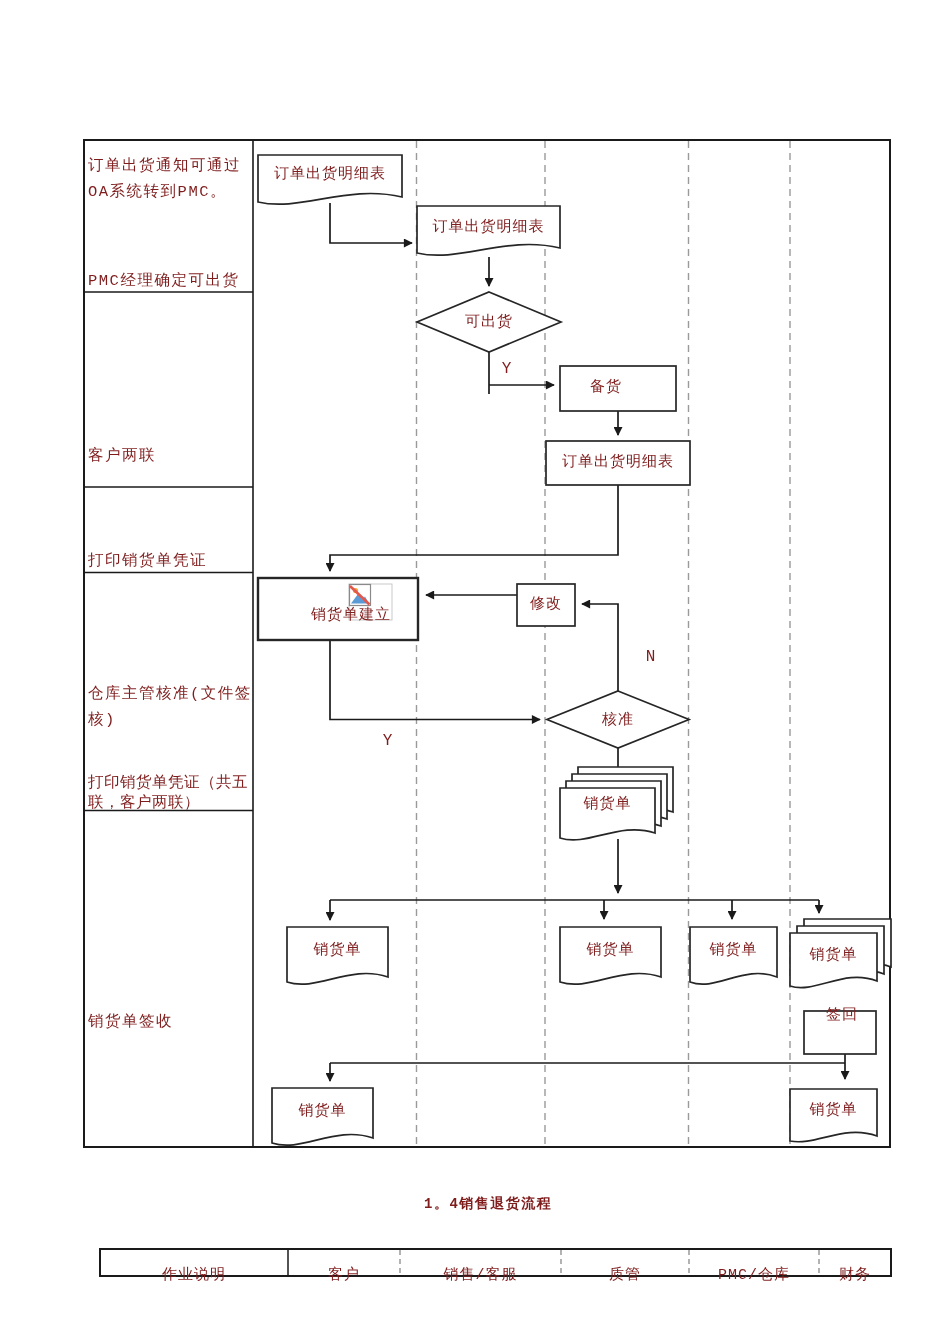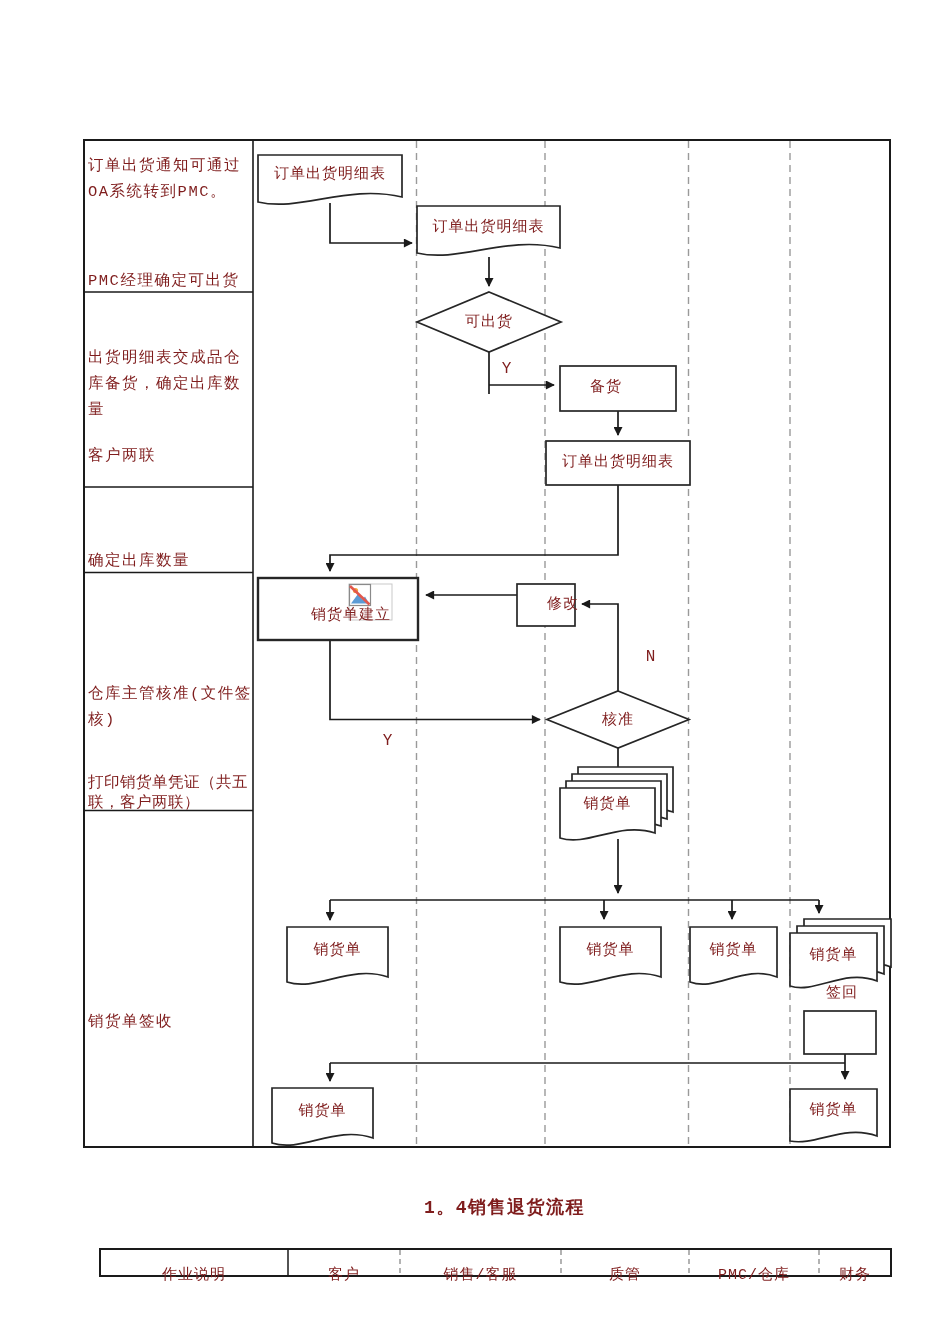--- a/index.html
+++ b/index.html
@@ -5,21 +5,21 @@
   html,body{margin:0;padding:0;background:#ffffff;}
   .stage{
     position:relative;width:950px;height:1344px;background:#ffffff;overflow:hidden;
     font-family:Liberation Mono, monospace;color:#7f1d1d;margin-top:43px;
   }
   .chart-svg{position:absolute;left:0;top:0;}
   .lbl{position:absolute;text-align:center;font-size:15px;letter-spacing:1px;white-space:nowrap;line-height:18px;}
   .lbl.small{font-size:16px;}
   .ann{position:absolute;left:88px;width:164px;font-size:15.5px;line-height:26px;letter-spacing:1.5px;text-align:left;}
   .ann.tight{line-height:20px;letter-spacing:0.5px;}
-  .doc-title{position:absolute;font-size:18px;font-weight:bold;letter-spacing:1.5px;white-space:nowrap;}
+  .doc-title{position:absolute;font-size:14px;font-weight:bold;letter-spacing:1.5px;white-space:nowrap;}
   .th{position:absolute;top:1222px;font-size:15px;letter-spacing:1px;text-align:center;white-space:nowrap;}
 </style>
 </head>
 <body>
 
 <div class="stage">
 
   <svg class="chart-svg" width="950" height="1344" viewBox="0 0 950 1344">
     <defs>
       <marker id="ah" viewBox="0 0 10 10" refX="9" refY="5" markerUnits="userSpaceOnUse" markerWidth="11" markerHeight="9" orient="auto">
@@ -113,44 +113,43 @@
         <line x1="400" y1="1207" x2="400" y2="1232"></line>
         <line x1="561" y1="1207" x2="561" y2="1232"></line>
         <line x1="689" y1="1207" x2="689" y2="1232"></line>
         <line x1="819" y1="1207" x2="819" y2="1232"></line>
       </g>
     </g>
   </svg>
 
   <div class="ann" style="top:110px">订单出货通知可通过OA系统转到PMC。</div>
   <div class="ann" style="top:225px">PMC经理确定可出货</div>
-  <div class="ann" style="top:302px">出货明细表交成品仓库备货，确定出库数量</div>
   <div class="ann" style="top:400px">客户两联</div>
-  <div class="ann" style="top:505px">确定出库数量</div>
+  <div class="ann" style="top:505px">打印销货单凭证</div>
   <div class="ann" style="top:638px">仓库主管核准(文件签核)</div>
   <div class="ann tight" style="top:730px">打印销货单凭证（共五联，客户两联）</div>
   <div class="ann" style="top:966px">销货单签收</div>
 
   <div class="lbl" style="left:258px;top:123px;width:144px">订单出货明细表</div>
   <div class="lbl" style="left:417px;top:176px;width:143px">订单出货明细表</div>
   <div class="lbl" style="left:417px;top:271px;width:144px">可出货</div>
   <div class="lbl small" style="left:496px;top:317px;width:22px">Y</div>
   <div class="lbl" style="left:560px;top:336px;width:92px">备货</div>
   <div class="lbl" style="left:546px;top:411px;width:144px">订单出货明细表</div>
   <div class="lbl" style="left:281px;top:564px;width:110px;text-align:right">销货单建立</div>
-  <div class="lbl" style="left:534px;top:553px;width:58px">修改</div>
+  <div class="lbl" style="left:517px;top:553px;width:58px">修改</div>
   <div class="lbl small" style="left:640px;top:605px;width:22px">N</div>
   <div class="lbl small" style="left:377px;top:689px;width:22px">Y</div>
   <div class="lbl" style="left:547px;top:669px;width:142px">核准</div>
   <div class="lbl" style="left:560px;top:753px;width:95px">销货单</div>
   <div class="lbl" style="left:287px;top:899px;width:101px">销货单</div>
   <div class="lbl" style="left:560px;top:899px;width:101px">销货单</div>
   <div class="lbl" style="left:690px;top:899px;width:87px">销货单</div>
   <div class="lbl" style="left:790px;top:904px;width:87px">销货单</div>
-  <div class="lbl" style="left:804px;top:942px;width:76px">签回</div>
+  <div class="lbl" style="left:804px;top:964px;width:76px">签回</div>
   <div class="lbl" style="left:272px;top:1060px;width:101px">销货单</div>
   <div class="lbl" style="left:790px;top:1059px;width:87px">销货单</div>
 
   <div class="doc-title" style="left:424px;top:1152px">1。4销售退货流程</div>
 
   <div class="th" style="left:100px;width:188px">作业说明</div>
   <div class="th" style="left:288px;width:112px">客户</div>
   <div class="th" style="left:400px;width:161px">销售/客服</div>
   <div class="th" style="left:561px;width:128px">质管</div>
   <div class="th" style="left:689px;width:130px">PMC/仓库</div>

